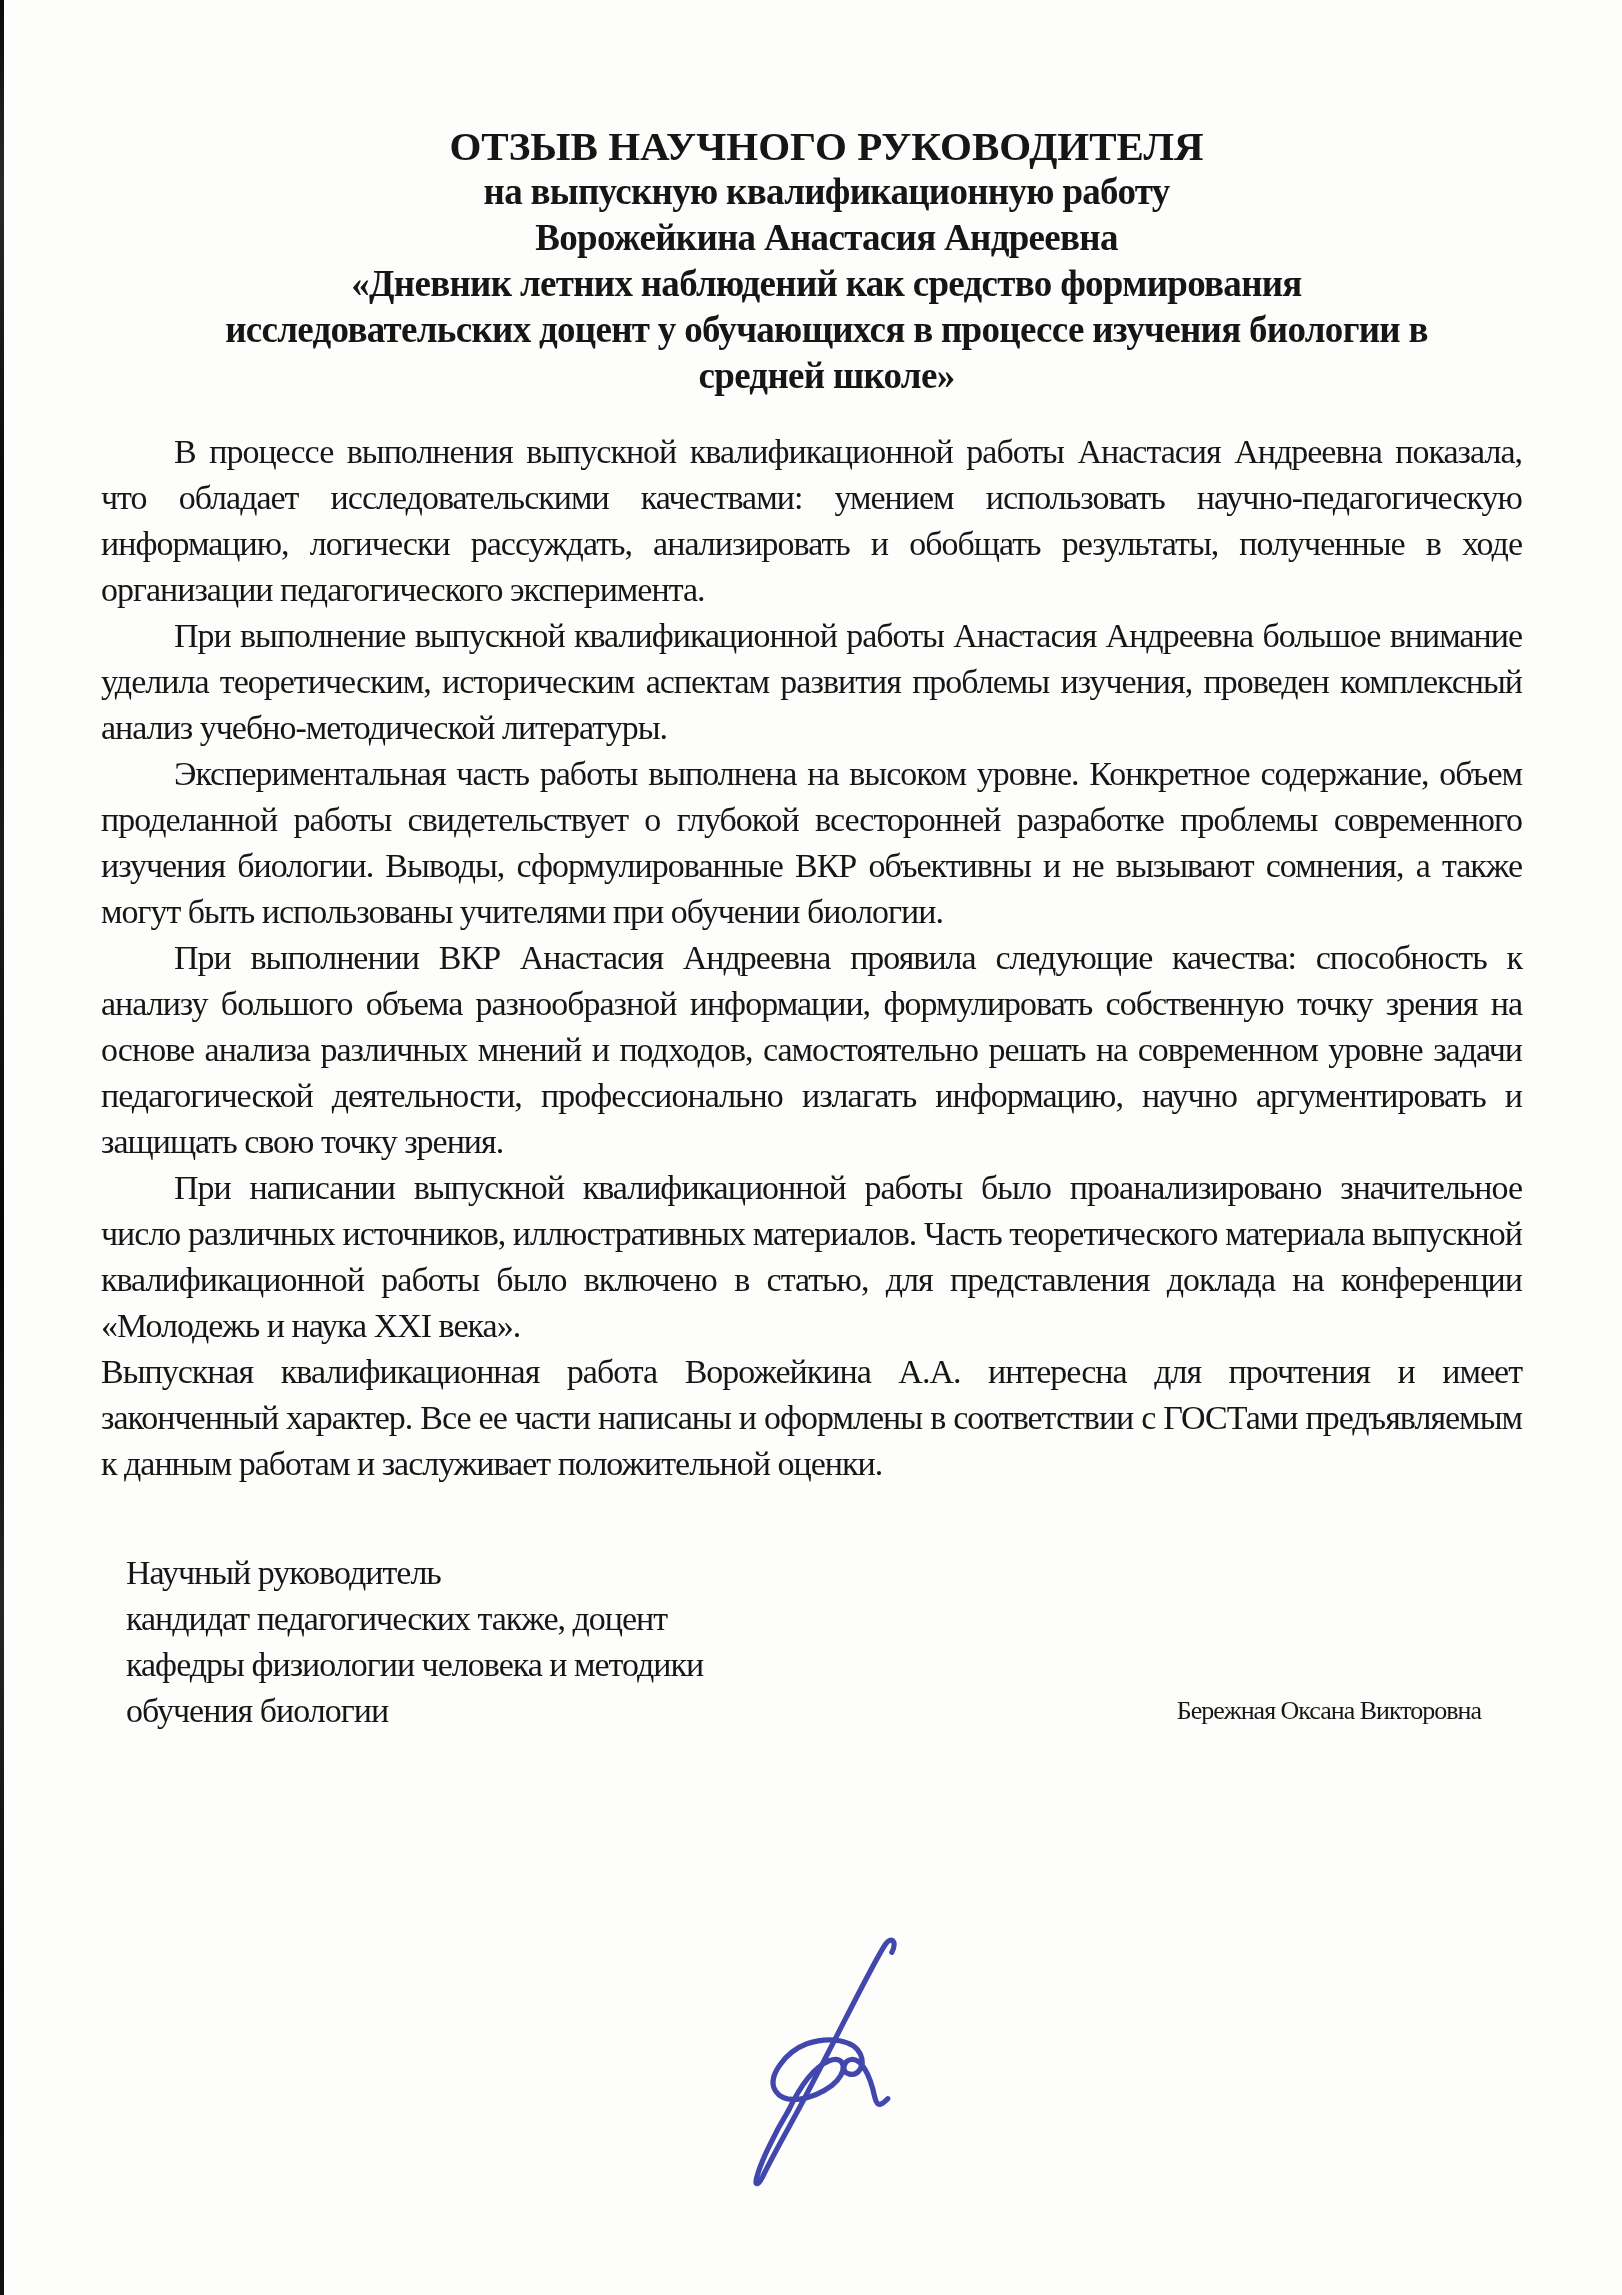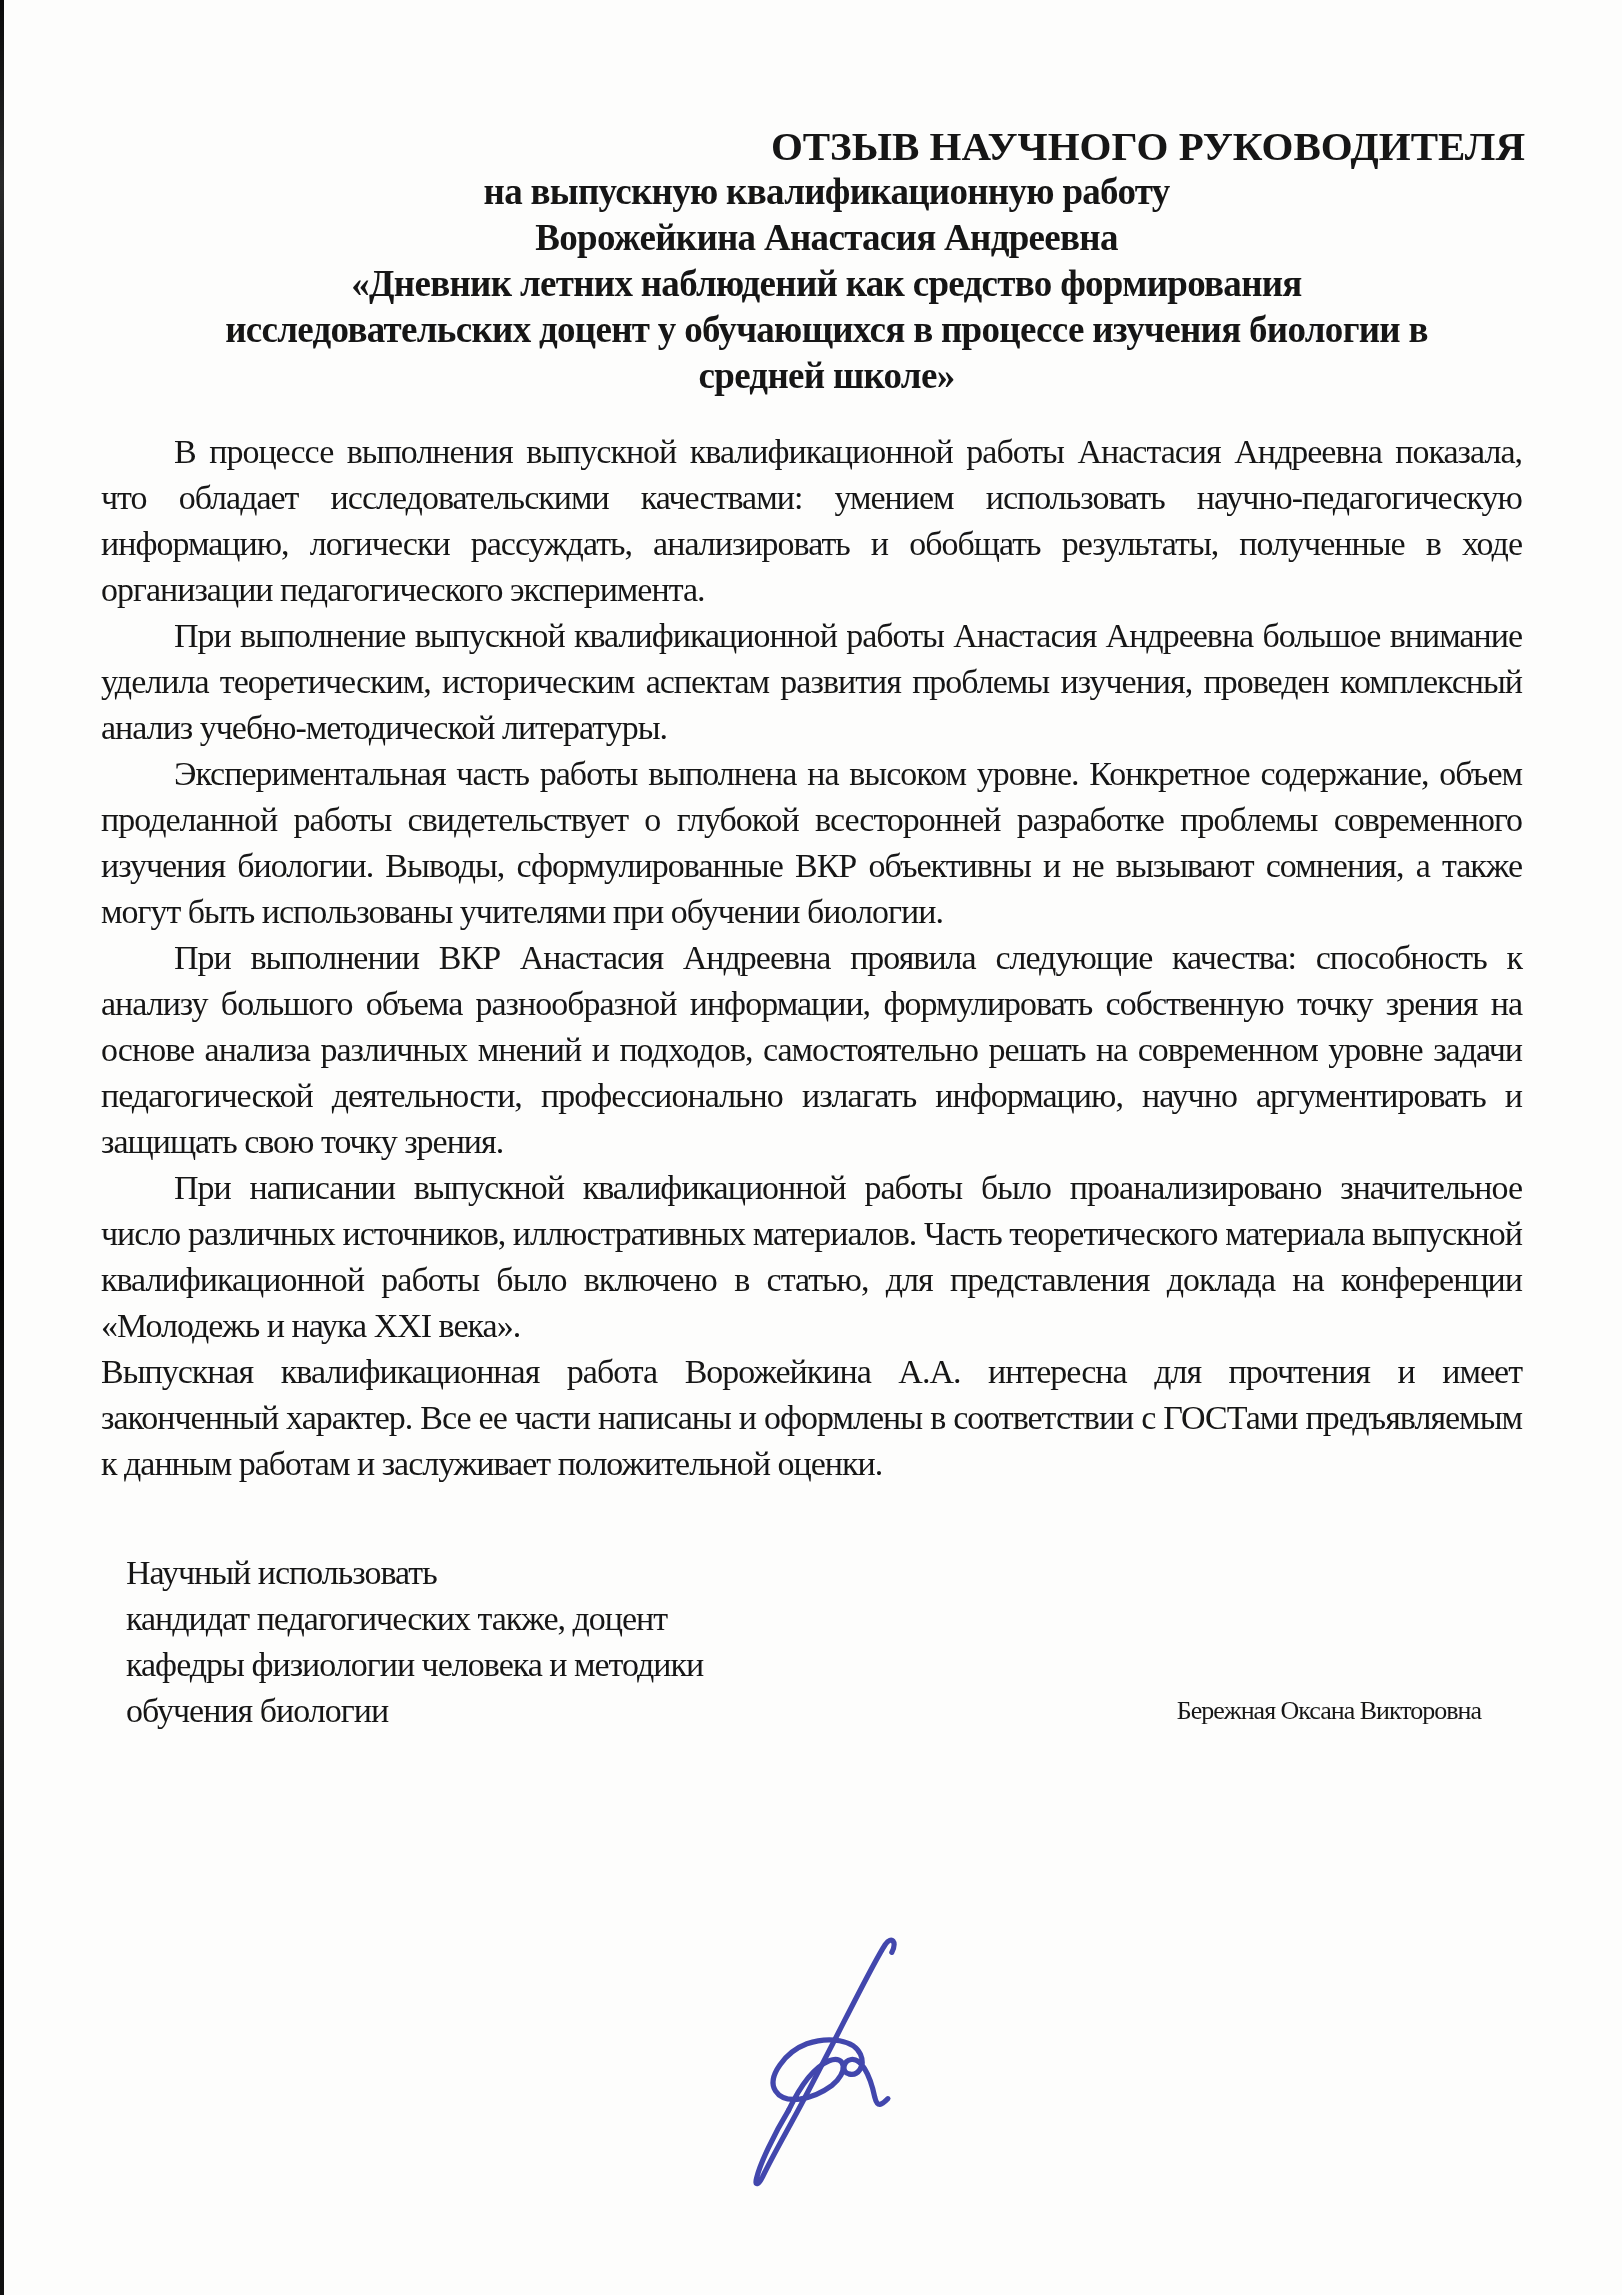--- a/index.html
+++ b/index.html
@@ -31,21 +31,20 @@
     font-weight: bold;
   }
   .title-line {
     font-size: 37px;
     line-height: 46px;
     letter-spacing: -0.7px;
   }
   .title-line.first {
     font-size: 41px;
     letter-spacing: 0;
-    text-align: right;
   }
   .body-block {
     margin: 30px 101px 0 101px;
     text-align: justify;
   }
   .body-block p {
     margin: 0;
     font-size: 34px;
     line-height: 46px;
     letter-spacing: -1px;
@@ -102,21 +101,21 @@
     <p>В процессе выполнения выпускной квалификационной работы Анастасия Андреевна показала, что обладает исследовательскими качествами: умением использовать научно-педагогическую информацию, логически рассуждать, анализировать и обобщать результаты, полученные в ходе организации педагогического эксперимента.</p>
     <p>При выполнение выпускной квалификационной работы Анастасия Андреевна большое внимание уделила теоретическим, историческим аспектам развития проблемы изучения, проведен комплексный анализ учебно-методической литературы.</p>
     <p>Экспериментальная часть работы выполнена на высоком уровне. Конкретное содержание, объем проделанной работы свидетельствует о глубокой всесторонней разработке проблемы современного изучения биологии. Выводы, сформулированные ВКР объективны и не вызывают сомнения, а также могут быть использованы учителями при обучении биологии.</p>
     <p>При выполнении ВКР Анастасия Андреевна проявила следующие качества: способность к анализу большого объема разнообразной информации, формулировать собственную точку зрения на основе анализа различных мнений и подходов, самостоятельно решать на современном уровне задачи педагогической деятельности, профессионально излагать информацию, научно аргументировать и защищать свою точку зрения.</p>
     <p>При написании выпускной квалификационной работы было проанализировано значительное число различных источников, иллюстративных материалов. Часть теоретического материала выпускной квалификационной работы было включено в статью, для представления доклада на конференции «Молодежь и наука XXI века».</p>
     <p class="no-indent">Выпускная квалификационная работа Ворожейкина А.А. интересна для прочтения и имеет законченный характер. Все ее части написаны и оформлены в соответствии с ГОСТами предъявляемым к данным работам и заслуживает положительной оценки.</p>
   </div>
 
   <div class="signature-block">
     <div class="signature-left">
-      <div>Научный использовать</div>
+      <div>Научный руководитель</div>
       <div>кандидат педагогических также, доцент</div>
       <div>кафедры физиологии человека и методики</div>
       <div>обучения биологии</div>
     </div>
     <div class="signature-name">Бережная Оксана Викторовна</div>
   </div>
 
   <svg class="signature-ink" viewBox="0 0 270 410" fill="none" xmlns="http://www.w3.org/2000/svg">
 
     <path stroke-width="8" stroke-linecap="round" stroke-linejoin="round" d="M 238 28

